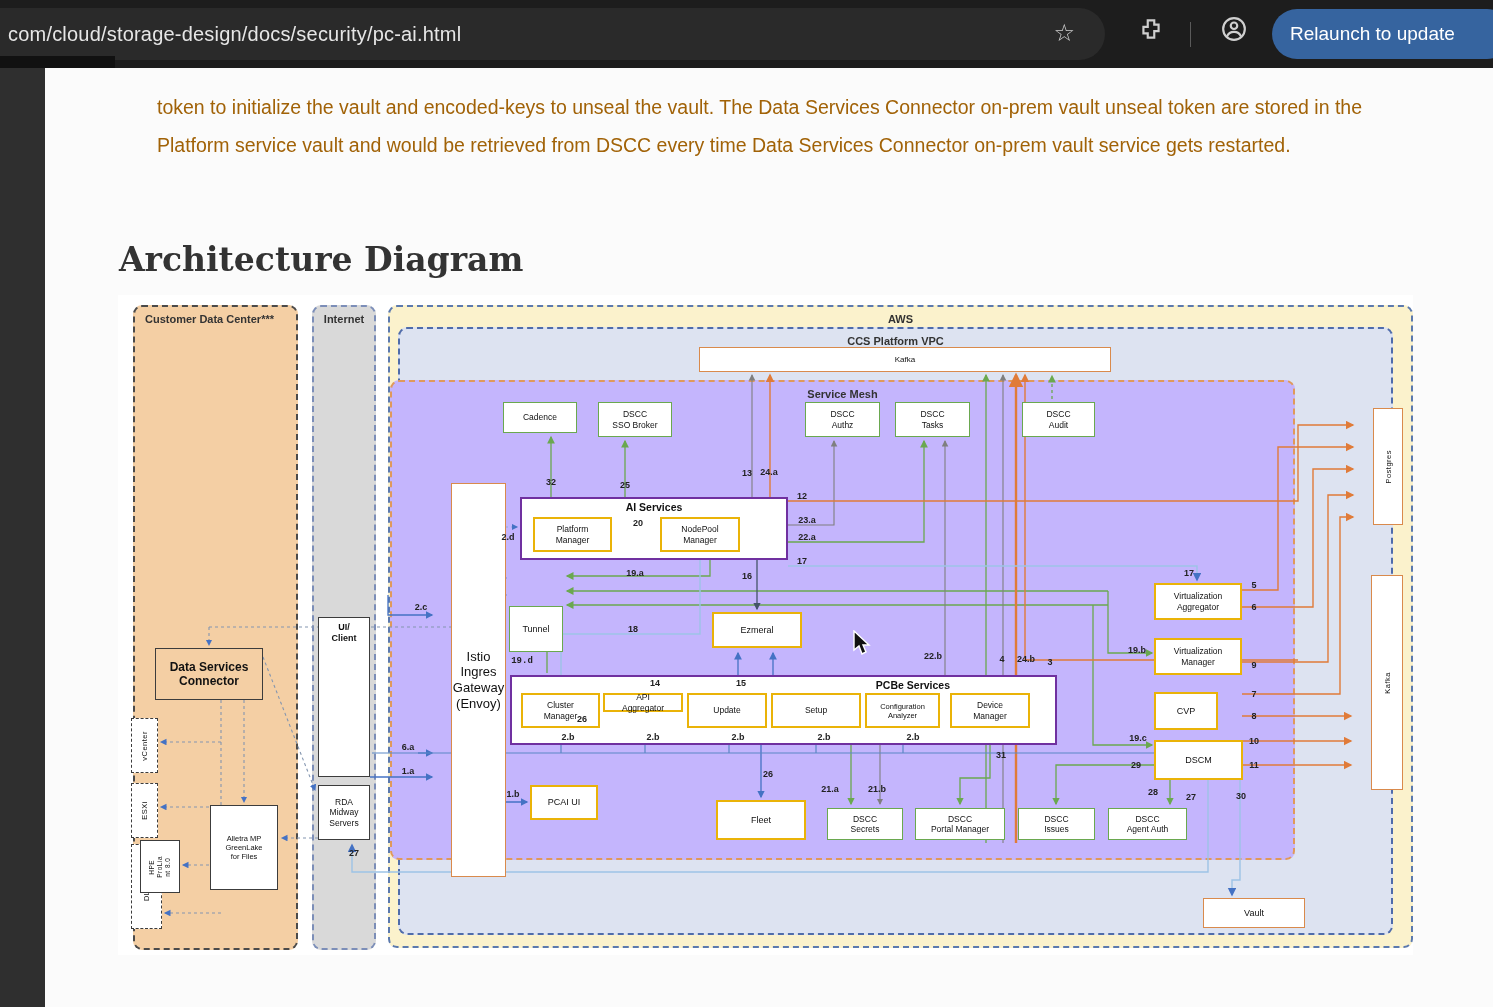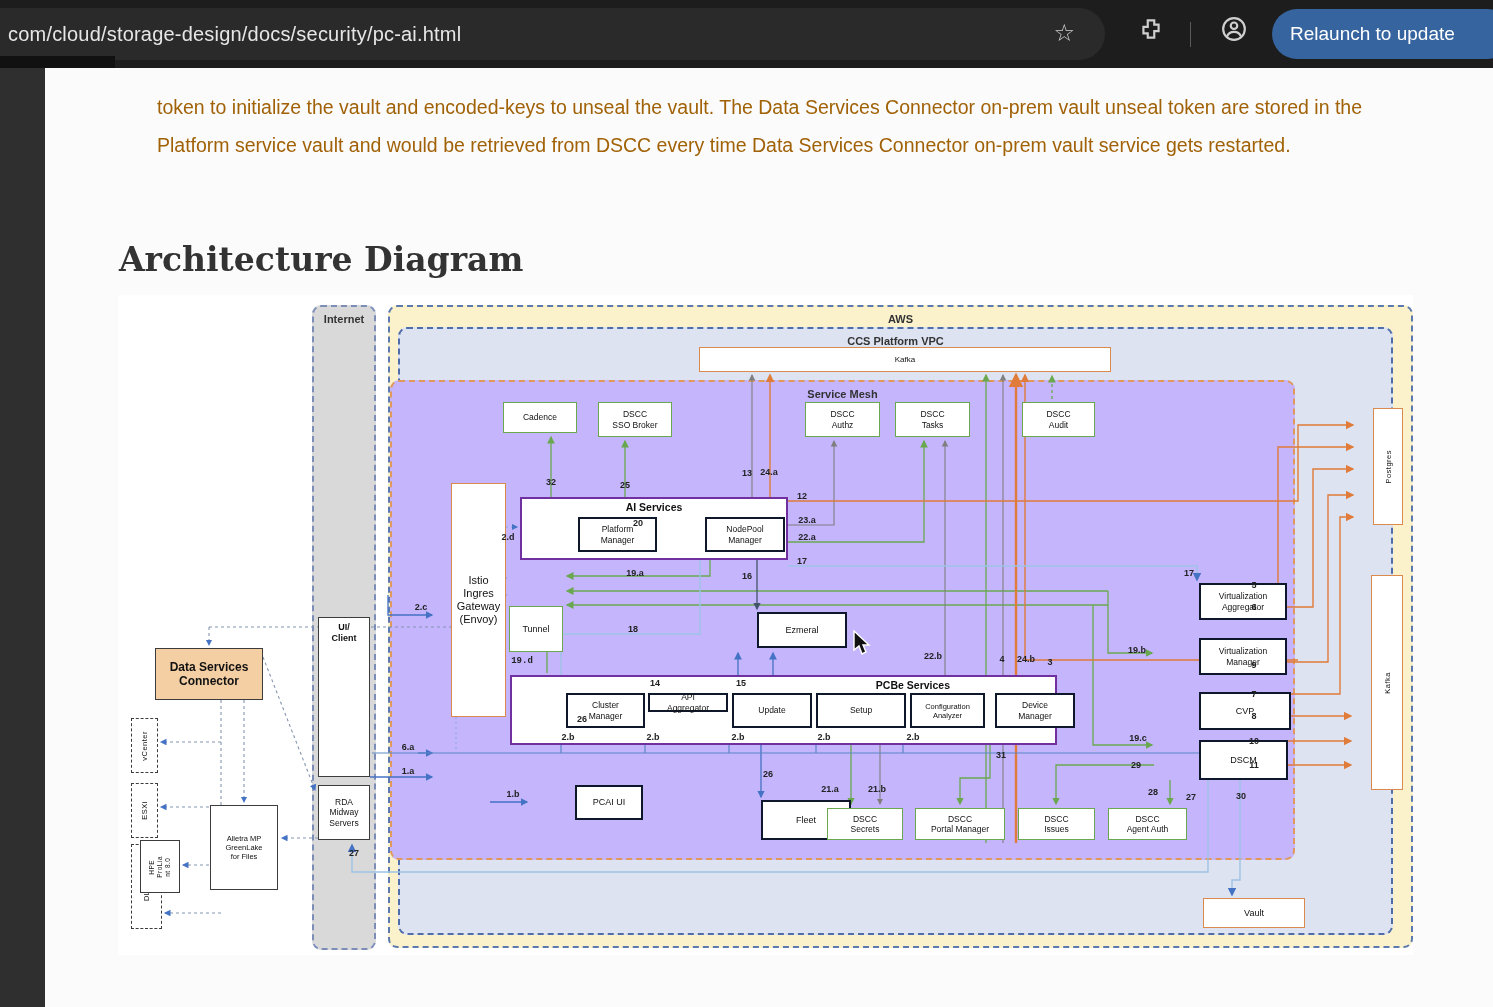--- a/index.html
+++ b/index.html
@@ -25,21 +25,21 @@
   .region{position:absolute;box-sizing:border-box;border-radius:9px;}
   .rlabel{position:absolute;top:6px;width:100%;text-align:center;font-size:11px;font-weight:bold;color:#333;}
   .customer-dc{left:15px;top:10px;width:165px;height:645px;background:#f4cfa4;border:2px dashed #4a4a4a;}
   .customer-dc .rlabel{text-align:left;left:10px;width:auto;}
   .internet{left:194px;top:10px;width:64px;height:645px;background:#d9d9d9;border:2px dashed #7c8eb8;}
   .aws{left:270px;top:10px;width:1025px;height:643px;background:#fbf2cc;border:2px dashed #5b79ae;}
   .vpc{left:280px;top:32px;width:995px;height:608px;background:#dde3f1;border:2px dashed #4f6cab;}
   .service-mesh{left:272px;top:85px;width:905px;height:480px;background:#c4b5fd;border:2px dashed #e0995a;}
 
   .node{position:absolute;box-sizing:border-box;display:flex;align-items:center;justify-content:center;text-align:center;font-size:8.5px;line-height:1.2;background:#fff;color:#111;white-space:pre-line;}
-  .purple{border:2px solid #0f172a;margin-left:45px;}
+  .purple{border:2px solid #eab308;}
   .purple-c{border:2.5px solid #7030a0;}
   .green{border:1.4px solid #6aa84f;}
   .orangeb{border:1.4px solid #d98a4c;margin-left:16px;}
   .dark{border:1.7px solid #3c3c3c;}
   .dashedb{border:1.6px dashed #3c3c3c;}
   .tanbg{background:#f4cfa4;font-weight:bold;font-size:12px;}
   .topalign{align-items:flex-start;padding-top:4px;font-weight:bold;}
   .v span{writing-mode:vertical-rl;transform:rotate(180deg);letter-spacing:.5px;}
   .container{background:#fff;}
   .ctitle{position:absolute;top:2px;width:100%;text-align:center;font-weight:bold;font-size:10.5px;color:#111;}
@@ -70,20 +70,23 @@
   </span>
   <button class="relaunch">Relaunch to update</button>
 </div>
 <div class="cornerdark"></div>
 <div class="leftstrip"></div>
 
 <p class="para">token to initialize the vault and encoded-keys to unseal the vault. The Data Services Connector on-prem vault unseal token are stored in the Platform service vault and would be retrieved from DSCC every time Data Services Connector on-prem vault service gets restarted.</p>
 <h1 class="h1">Architecture Diagram</h1>
 
 <div class="diagram">
+  <div class="region customer-dc">
+    <span class="rlabel">Customer Data Center***</span>
+  </div>
   <div class="region internet">
     <span class="rlabel">Internet</span>
   </div>
   <div class="region aws">
     <span class="rlabel">AWS</span>
   </div>
   <div class="region vpc">
     <span class="rlabel">CCS Platform VPC</span>
   </div>
   <div class="region service-mesh">
@@ -216,21 +219,21 @@
     <div class="node orangeb" style="left: 565px; top: 52px; width: 412px; height: 25px; font-size: 8px;"><span>Kafka</span></div>
     <div class="node green" style="left: 385px; top: 107px; width: 74px; height: 31px;"><span>Cadence</span></div>
     <div class="node green" style="left: 480px; top: 107px; width: 74px; height: 35px;"><span>DSCC
 SSO Broker</span></div>
     <div class="node green" style="left: 687px; top: 107px; width: 75px; height: 35px;"><span>DSCC
 Authz</span></div>
     <div class="node green" style="left: 777px; top: 107px; width: 75px; height: 35px;"><span>DSCC
 Tasks</span></div>
     <div class="node green" style="left: 904px; top: 107px; width: 73px; height: 35px;"><span>DSCC
 Audit</span></div>
-    <div class="node orangeb" style="left: 317px; top: 188px; width: 55px; height: 234px; font-size: 11px;"><span>Istio
+    <div class="node orangeb" style="left: 317px; top: 188px; width: 55px; height: 394px; font-size: 13px;"><span>Istio
 Ingres
 Gateway
 (Envoy)</span></div>
     <div class="node purple-c container" style="left: 402px; top: 202px; width: 268px; height: 63px;"><div class="ctitle">AI Services</div><span></span></div>
     <div class="node purple" style="left: 415px; top: 222px; width: 79px; height: 35px;"><span>Platform
 Manager</span></div>
     <div class="node purple" style="left: 542px; top: 222px; width: 80px; height: 35px;"><span>NodePool
 Manager</span></div>
     <div class="node green" style="left: 391px; top: 275px; width: 54px; height: 46px; font-size: 9px; margin-top: 36px;"><span>Tunnel</span></div>
     <div class="node purple" style="left: 594px; top: 317px; width: 90px; height: 36px; font-size: 9px;"><span>Ezmeral</span></div>
@@ -252,21 +255,21 @@
     <div class="node green" style="left: 797px; top: 513px; width: 90px; height: 32px;"><span>DSCC
 Portal Manager</span></div>
     <div class="node green" style="left: 900px; top: 513px; width: 77px; height: 32px;"><span>DSCC
 Issues</span></div>
     <div class="node green" style="left: 990px; top: 513px; width: 79px; height: 32px;"><span>DSCC
 Agent Auth</span></div>
     <div class="node purple" style="left: 1036px; top: 288px; width: 88px; height: 37px;"><span>Virtualization
 Aggregator</span></div>
     <div class="node purple" style="left: 1036px; top: 343px; width: 88px; height: 37px;"><span>Virtualization
 Manager</span></div>
-    <div class="node purple" style="left: 1036px; top: 397px; width: 92px; height: 38px; font-size: 9px;"><span>CVP</span></div>
+    <div class="node purple" style="left: 1036px; top: 397px; width: 64px; height: 38px; font-size: 9px;"><span>CVP</span></div>
     <div class="node purple" style="left: 1036px; top: 445px; width: 89px; height: 40px; font-size: 9px;"><span>DSCM</span></div>
     <div class="node orangeb v" style="left: 1239px; top: 113px; width: 30px; height: 117px; font-size: 7.5px;"><span>Postgres</span></div>
     <div class="node orangeb v" style="left: 1237px; top: 280px; width: 32px; height: 215px; font-size: 7.5px;"><span>Kafka</span></div>
     <div class="node orangeb" style="left: 1069px; top: 603px; width: 102px; height: 30px; font-size: 9px;"><span>Vault</span></div>
     <span class="elabel" style="left: 433px; top: 187px;">32</span>
     <span class="elabel" style="left: 507px; top: 190px;">25</span>
     <span class="elabel" style="left: 629px; top: 178px;">13</span>
     <span class="elabel" style="left: 651px; top: 177px;">24.a</span>
     <span class="elabel" style="left: 520px; top: 228px;">20</span>
     <span class="elabel" style="left: 390px; top: 242px;">2.d</span>

